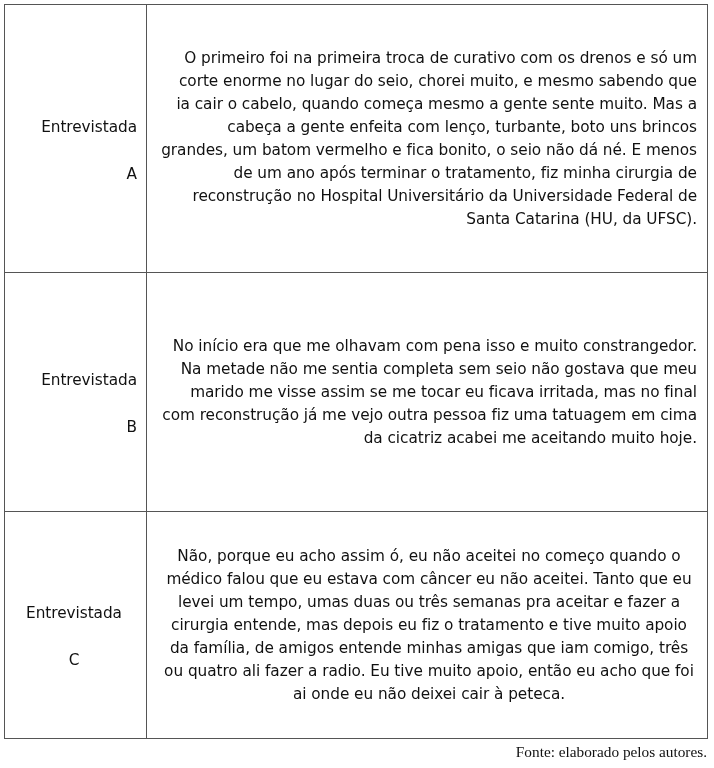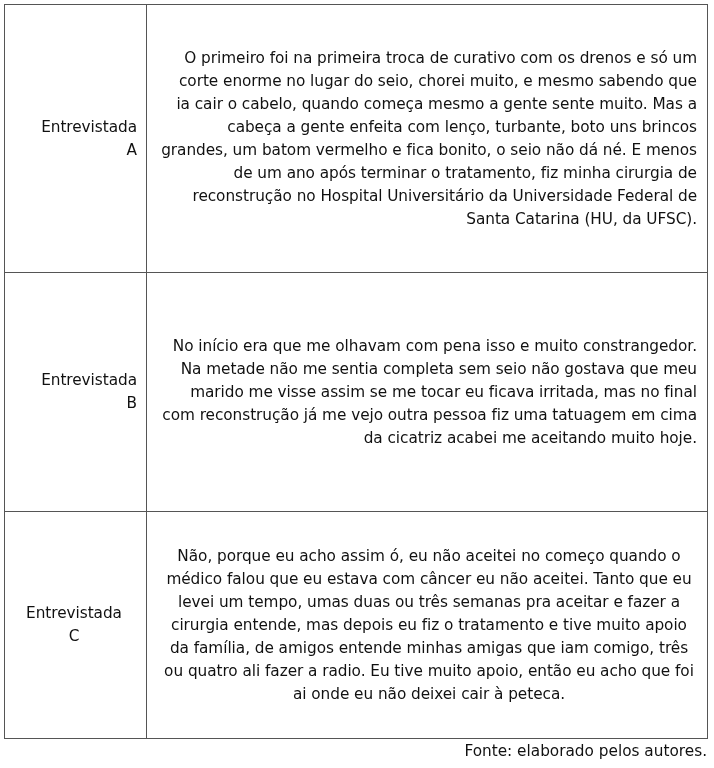--- a/index.html
+++ b/index.html
@@ -40,28 +40,29 @@
       box-sizing: border-box;
       padding-right: 9px;
     }
     td.quote-cell {
       padding-right: 10px;
       padding-left: 14px;
     }
     tr.row-a td { height: 267px; }
     tr.row-b td { height: 238px; }
     tr.row-c td { height: 226px; text-align: center; }
-    .label-line { display: block; }
+    .label-line { display: block; margin-top: 24px; }
     .caption {
       position: absolute;
       right: 7px;
       top: 740px;
       font-size: 15.3px;
       line-height: 23px;
       text-align: right;
+      font-family: Liberation Serif, serif;
     }
   </style>
 </head>
 <body>
 
 <div class="table-wrap">
   <table>
     <tbody>
         <tr class="row-a">
       <td class="label-cell">

